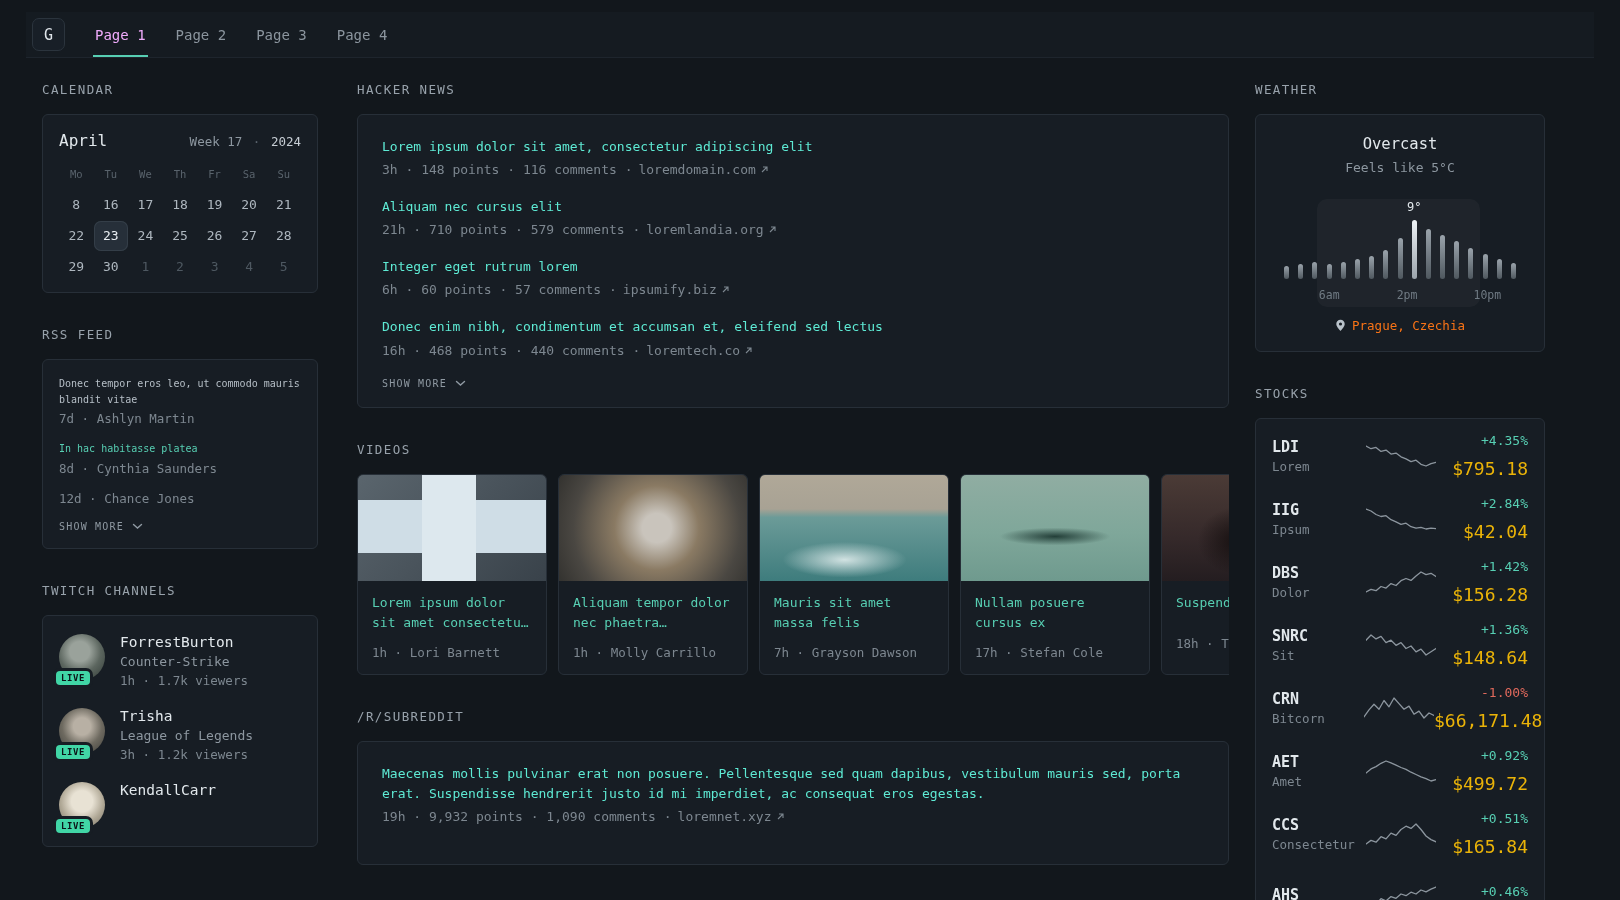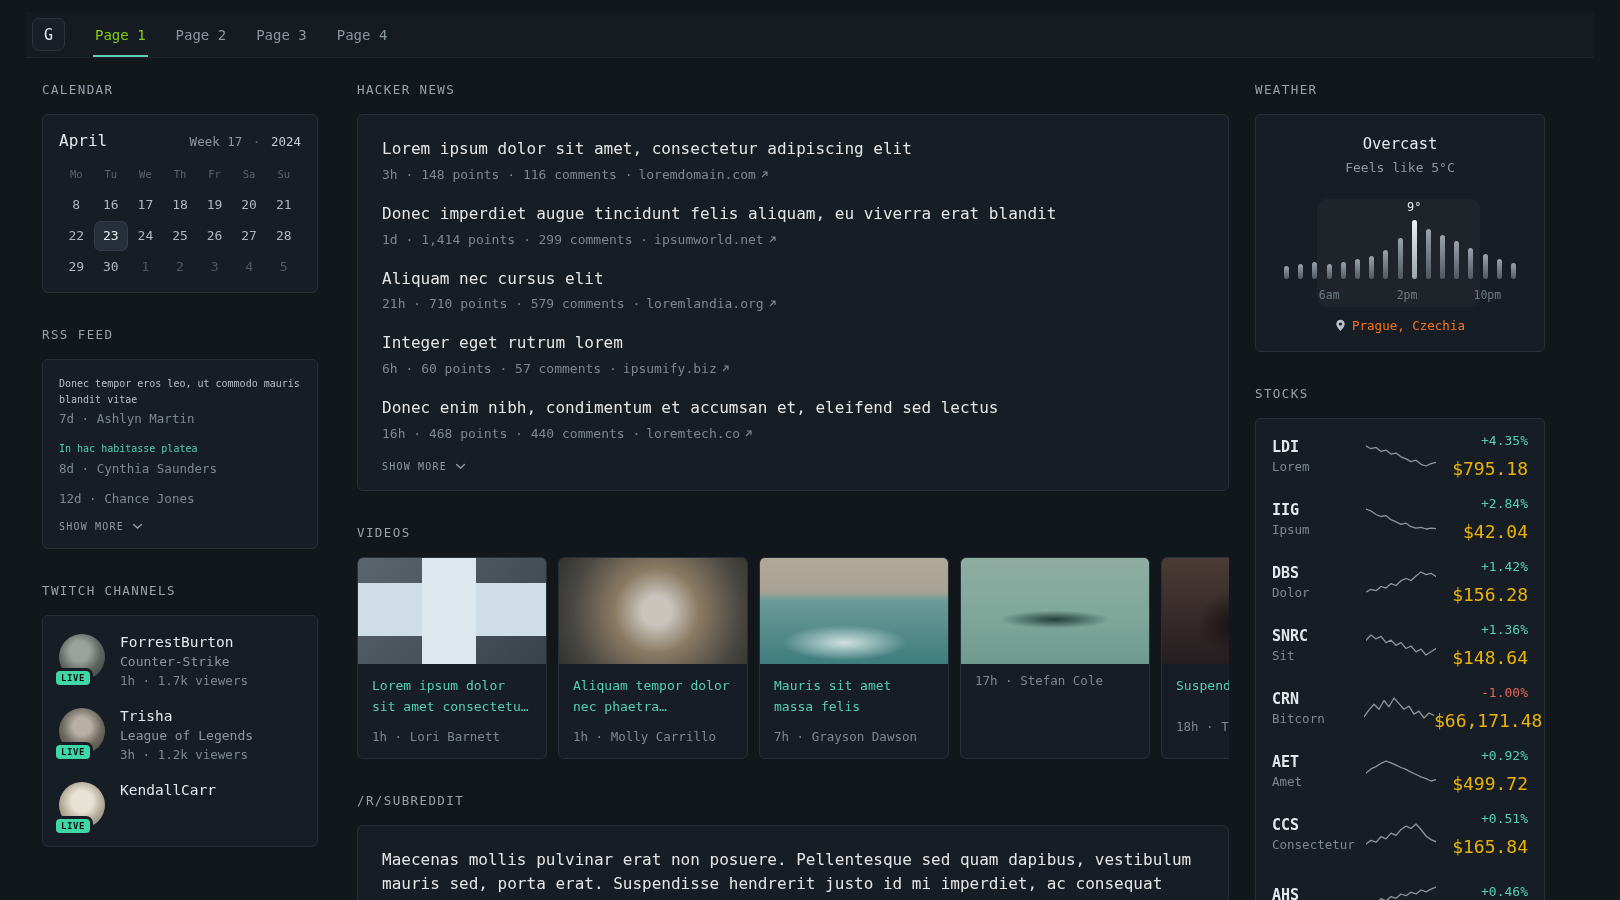--- a/index.html
+++ b/index.html
@@ -20,21 +20,21 @@
   .logo {
     width:33px; height:33px; border:1px solid #2b343d; border-radius:7px;
     display:flex; align-items:center; justify-content:center;
     color:#dfe5ea; font-size:15px; background:#181f27; cursor:pointer;
   }
   .tabs { display:flex; height:100%; margin-left:28px; }
   .tab {
     display:flex; align-items:center; padding:0 2px; margin-right:26px;
     font-size:14px; color:#8b959e; border-bottom:2px solid transparent; border-top:2px solid transparent;
   }
-  .tab.active { color:#84cc16; border-bottom-color:#57cfb3; }
+  .tab.active { color:#f0abfc; border-bottom-color:#57cfb3; }
 
   
   .content { display:flex; padding:0 75px 0 42px; margin-top:24px; }
   .col-left  { width:276px; flex-shrink:0; }
   .col-mid   { flex:1; min-width:0; margin:0 26px 0 39px; }
   .col-right { width:290px; flex-shrink:0; }
   .sect { margin-bottom:34px; }
   .sec-title {
     font-size:12.5px; font-weight:normal; letter-spacing:1.4px;
     color:#98a2ab; margin-bottom:16px; line-height:16px;
@@ -79,21 +79,21 @@
     font-size:9px; font-weight:bold; letter-spacing:.6px; padding:2px 5px;
     border-radius:4px; box-shadow:0 0 0 3px #171d24;
   }
   .tw-name { font-size:14.5px; color:#e2e8ec; }
   .tw-game { font-size:13px; color:#8d97a0; margin-top:4px; }
   .tw-meta { font-size:12.5px; color:#7d8790; margin-top:4px; }
 
   
   .hn-card { padding:22px 24px 18px; }
   .hn-item { margin-bottom:20px; }
-  .item-title { display:block; font-size:16px; line-height:1.55; color:#e5e5e5; margin-bottom:5px; }
+  .item-title { display:block; font-size:13px; line-height:1.55; color:#5eead4; margin-bottom:5px; }
   .item-meta { display:flex; align-items:center; gap:6px; font-size:13px; color:#7d8790; flex-wrap:wrap; }
   .domain { display:inline-flex; align-items:center; gap:4px; color:#7d8790; }
   .ext-icon { display:inline-block; }
 
   
   .video-row { display:flex; gap:11px; overflow:hidden; }
   .video-card { width:190px; flex-shrink:0; background:#171d24; border:1px solid #272f38; border-radius:6px; overflow:hidden; cursor:pointer; }
   .thumb { height:106px; }
   .thumb-1 { background:
       linear-gradient(to right, rgba(222,232,238,0) 34%, #dde8ee 34%, #dde8ee 63%, rgba(222,232,238,0) 63%),
@@ -278,32 +278,20 @@
             <span>3h · 148 points · 116 comments ·</span>
             <a class="domain">
               <span>loremdomain.com</span>
               <svg class="ext-icon" width="9" height="9" viewBox="0 0 9 9">
                   <path d="M2 7 L7 2 M3 2 H7 V6" stroke="currentColor" stroke-width="1.1" fill="none"></path>
                 </svg>
             </a>
           </div>
         </div>
 
-        <div class="hn-item">
-          <a class="item-title">Donec imperdiet augue tincidunt felis aliquam, eu viverra erat blandit</a>
-          <div class="item-meta">
-            <span>1d · 1,414 points · 299 comments ·</span>
-            <a class="domain">
-              <span>ipsumworld.net</span>
-              <svg class="ext-icon" width="9" height="9" viewBox="0 0 9 9">
-                  <path d="M2 7 L7 2 M3 2 H7 V6" stroke="currentColor" stroke-width="1.1" fill="none"></path>
-                </svg>
-            </a>
-          </div>
-        </div>
 
         <div class="hn-item">
           <a class="item-title">Aliquam nec cursus elit</a>
           <div class="item-meta">
             <span>21h · 710 points · 579 comments ·</span>
             <a class="domain">
               <span>loremlandia.org</span>
               <svg class="ext-icon" width="9" height="9" viewBox="0 0 9 9">
                   <path d="M2 7 L7 2 M3 2 H7 V6" stroke="currentColor" stroke-width="1.1" fill="none"></path>
                 </svg>
@@ -359,20 +347,21 @@
           <div class="v-title">Aliquam tempor dolor nec phaetra…</div>
           <div class="v-meta">1h · Molly Carrillo</div>
         </div>
         <div class="video-card">
           <div class="thumb thumb-3"></div>
           <div class="v-title">Mauris sit amet massa felis</div>
           <div class="v-meta">7h · Grayson Dawson</div>
         </div>
         <div class="video-card">
           <div class="thumb thumb-4"></div>
+          <div class="v-title">Nullam posuere cursus ex</div>
           <div class="v-meta">17h · Stefan Cole</div>
         </div>
         <div class="video-card">
           <div class="thumb thumb-5"></div>
           <div class="v-title">Suspendisse diam</div>
           <div class="v-meta">18h · Tara</div>
         </div>
       </div>
     </section>
 

